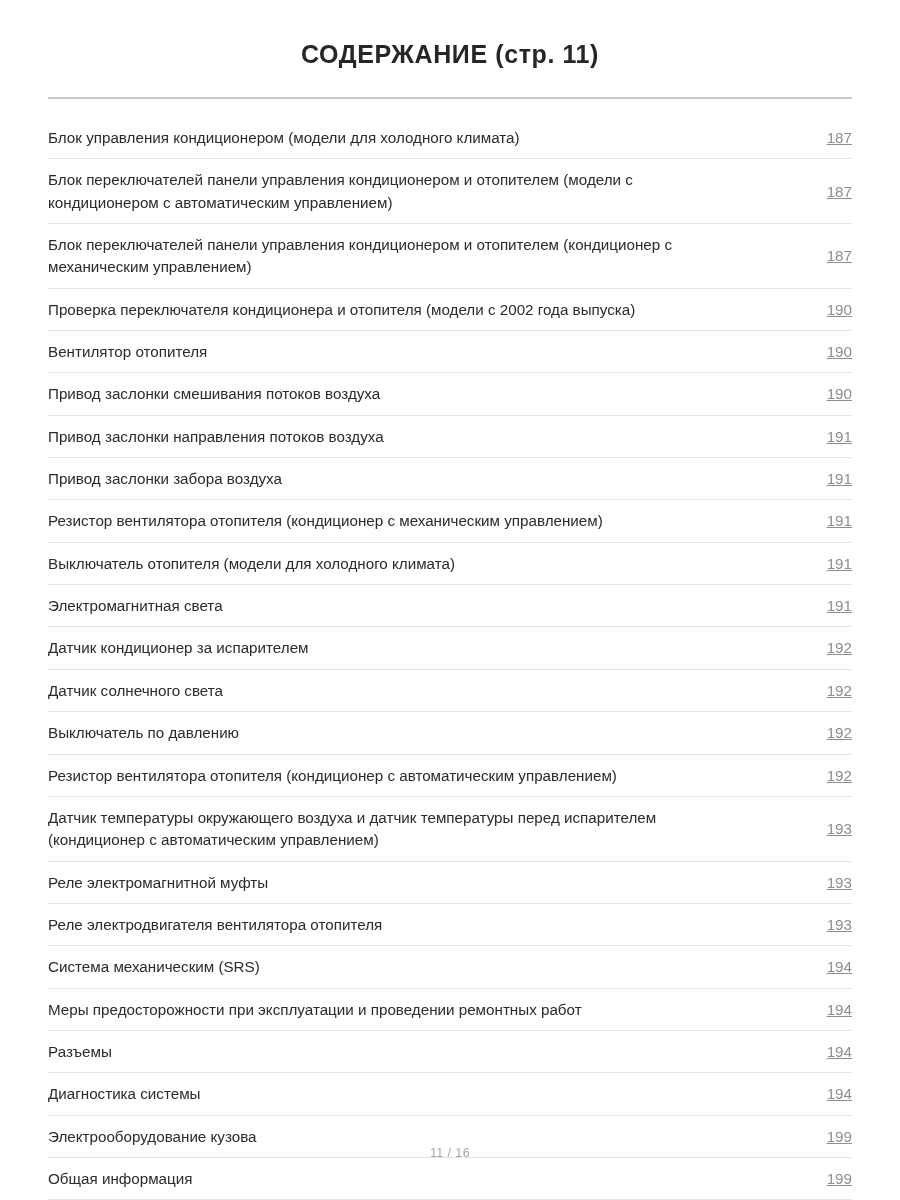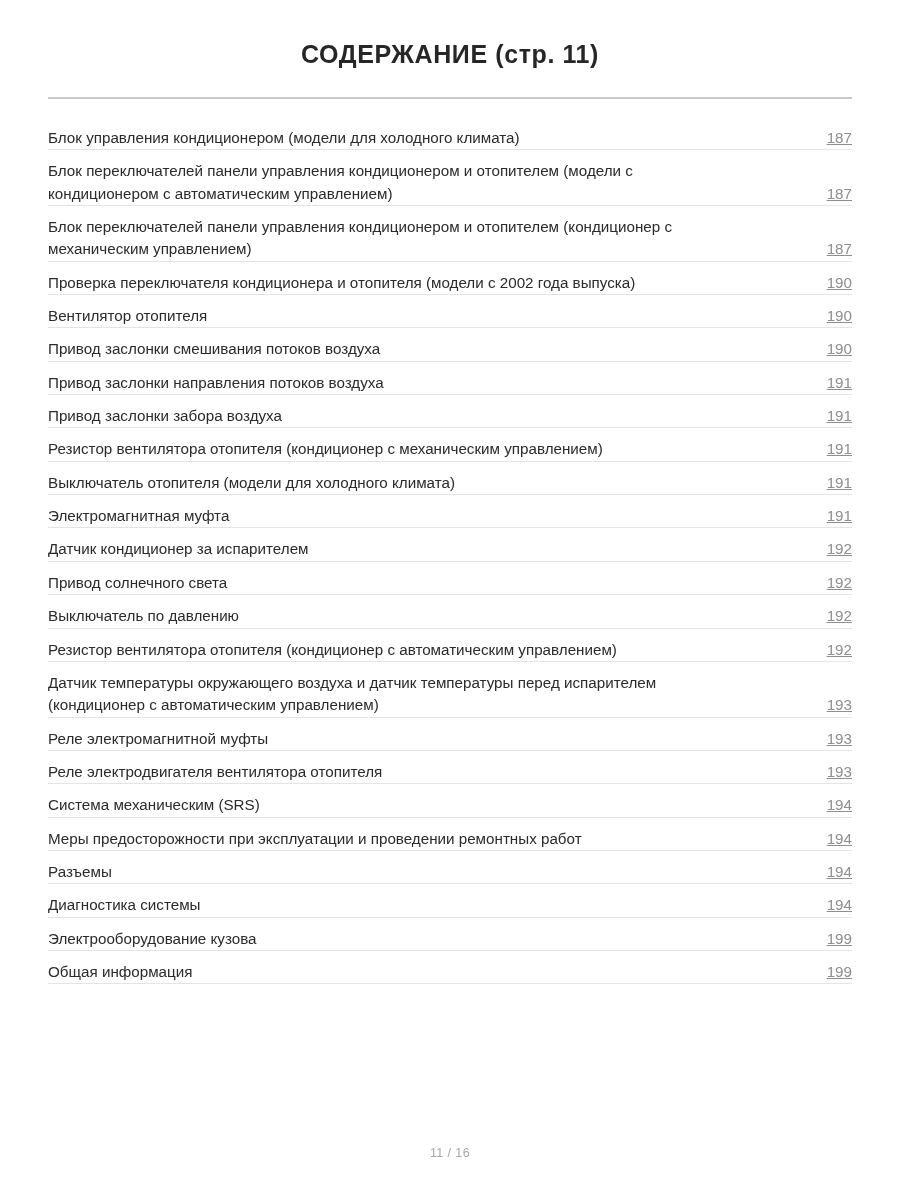--- a/index.html
+++ b/index.html
@@ -42,24 +42,24 @@
   }
 
   .toc-list {
     list-style: none;
     margin: 0;
     padding: 0;
   }
 
   .toc-row {
     display: flex;
-    align-items: flex-end;
+    align-items: center;
     justify-content: space-between;
     border-bottom: 1px solid #e4e4e4;
-    padding: 10px 0 0 0;
+    padding: 10px 0 9px 0;
     gap: 18px;
   }
 
   .toc-title {
     font-size: 15.2px;
     line-height: 1.47;
     color: #2b2b2b;
     flex: 1 1 auto;
     max-width: 700px;
     white-space: pre-line;
@@ -132,29 +132,29 @@
       </li>
       <li class="toc-row">
         <span class="toc-title">Резистор вентилятора отопителя (кондиционер с механическим управлением)</span>
         <span class="toc-page">191</span>
       </li>
       <li class="toc-row">
         <span class="toc-title">Выключатель отопителя (модели для холодного климата)</span>
         <span class="toc-page">191</span>
       </li>
       <li class="toc-row">
-        <span class="toc-title">Электромагнитная муфта</span>
+        <span class="toc-title">Электромагнитная света</span>
         <span class="toc-page">191</span>
       </li>
       <li class="toc-row">
         <span class="toc-title">Датчик кондиционер за испарителем</span>
         <span class="toc-page">192</span>
       </li>
       <li class="toc-row">
-        <span class="toc-title">Привод солнечного света</span>
+        <span class="toc-title">Датчик солнечного света</span>
         <span class="toc-page">192</span>
       </li>
       <li class="toc-row">
         <span class="toc-title">Выключатель по давлению</span>
         <span class="toc-page">192</span>
       </li>
       <li class="toc-row">
         <span class="toc-title">Резистор вентилятора отопителя (кондиционер с автоматическим управлением)</span>
         <span class="toc-page">192</span>
       </li>

